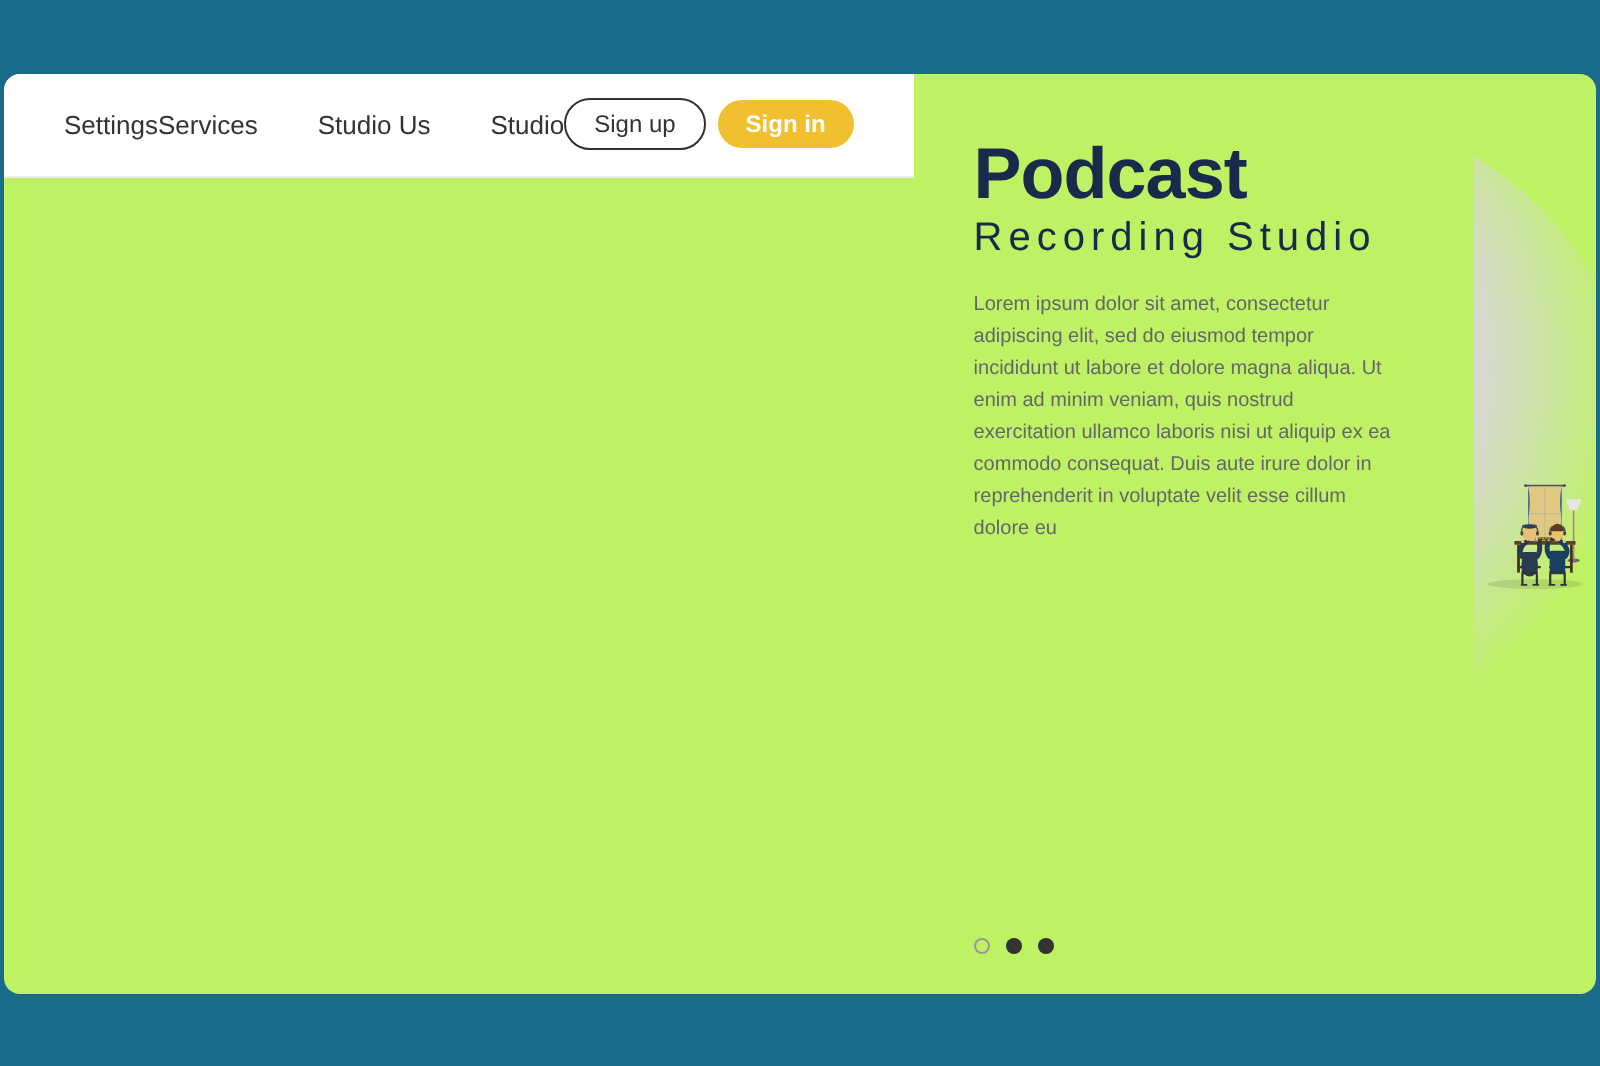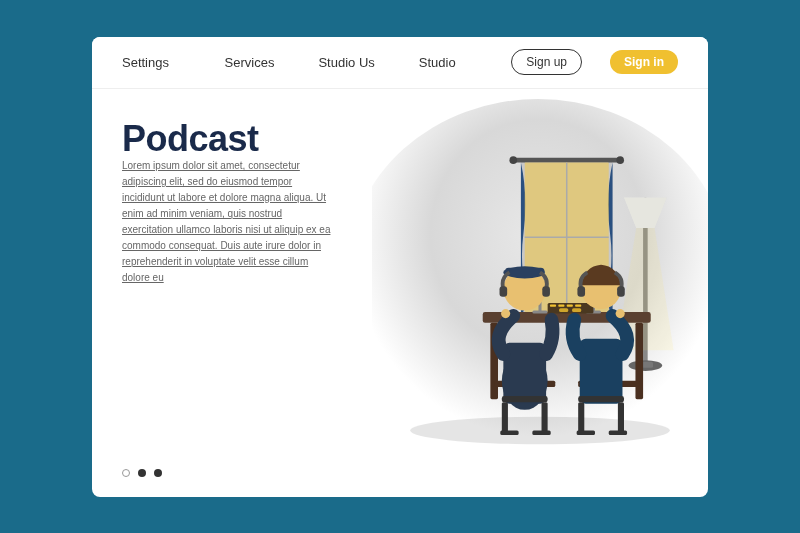--- a/index.html
+++ b/index.html
@@ -7,60 +7,60 @@
       width: 800px;
       height: 533px;
       background-color: #1a6b8a;
       display: flex;
       align-items: center;
       justify-content: center;
       font-family: 'Segoe UI', Arial, sans-serif;
       overflow: hidden;
     }
     .page-container {
-      width: 616px;
+      width: 796px;
       height: 460px;
-      background: #ffffff;
+      background: #bef264;
       border-radius: 8px;
       overflow: hidden;
       position: relative;
       display: flex;
-      flex-direction: column;
+      flex-direction: row;
     }
     
     .navbar {
       display: flex;
       align-items: center;
       padding: 0 30px;
       height: 52px;
       background: #fff;
       border-bottom: 1px solid #eee;
       flex-shrink: 0;
       z-index: 10;
     }
     .nav-logo {
       font-size: 13px;
       color: #333;
       font-weight: 500;
     }
     .nav-links {
       display: flex;
-      gap: 44px;
+      gap: 30px;
       margin: 0 auto;
       align-items: center;
     }
     .nav-link {
       font-size: 13px;
       color: #333;
       cursor: pointer;
       text-decoration: none;
     }
     .nav-actions {
       display: flex;
-      gap: 28px;
+      gap: 6px;
       align-items: center;
     }
     .btn-signup {
       font-size: 12px;
       color: #333;
       border: 1px solid #333;
       border-radius: 20px;
       padding: 5px 14px;
       background: transparent;
       cursor: pointer;
@@ -106,21 +106,20 @@
       letter-spacing: 3px;
       margin-top: 2px;
       margin-bottom: 14px;
     }
     .hero-description {
       font-size: 10px;
       color: #666;
       line-height: 1.6;
       margin-bottom: 6px;
       max-width: 210px;
-      text-decoration: underline;
     }
     .btn-portfolio {
       background: #f0c030;
       color: #333;
       border: none;
       border-radius: 25px;
       padding: 9px 22px;
       font-size: 12px;
       font-weight: 600;
       cursor: pointer;
@@ -185,20 +184,21 @@
     <div class="nav-actions">
       <button class="btn-signup">Sign up</button>
       <button class="btn-signin">Sign in</button>
     </div>
   </nav>
 
   <div class="main-content">
 
     <div class="left-panel">
       <h1 class="hero-title-main">Podcast</h1>
+      <p class="hero-title-sub">Recording Studio</p>
       <p class="hero-description">Lorem ipsum dolor sit amet, consectetur adipiscing elit, sed do eiusmod tempor incididunt ut labore et dolore magna aliqua. Ut enim ad minim veniam, quis nostrud exercitation ullamco laboris nisi ut aliquip ex ea commodo consequat. Duis aute irure dolor in reprehenderit in voluptate velit esse cillum dolore eu</p>
       <div class="dot-nav">
         <div class="dot dot-empty"></div>
         <div class="dot dot-filled"></div>
         <div class="dot dot-filled"></div>
       </div>
     </div>
 
     <div class="illustration-area">
       <div class="spotlight"></div>

